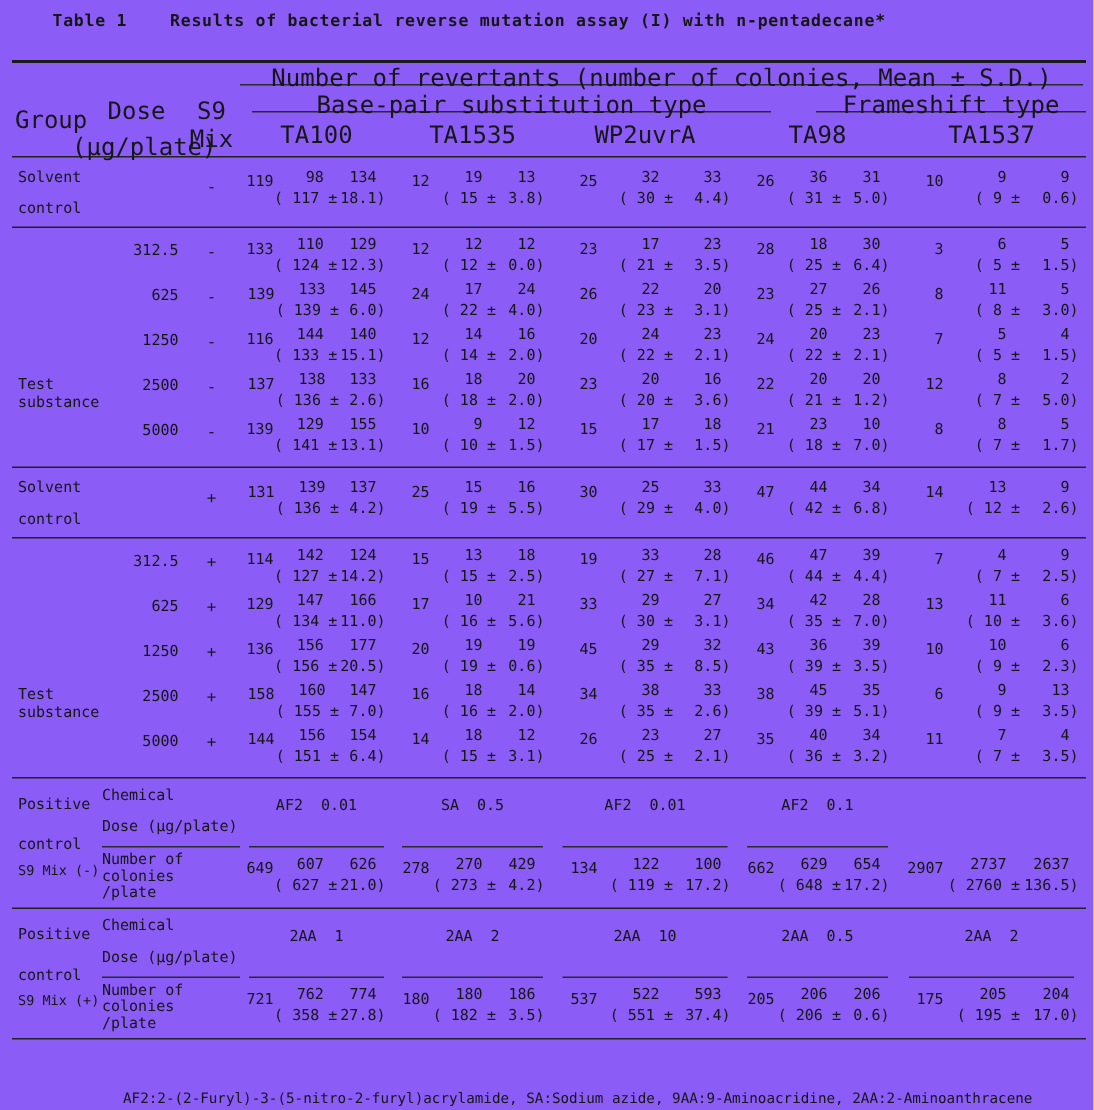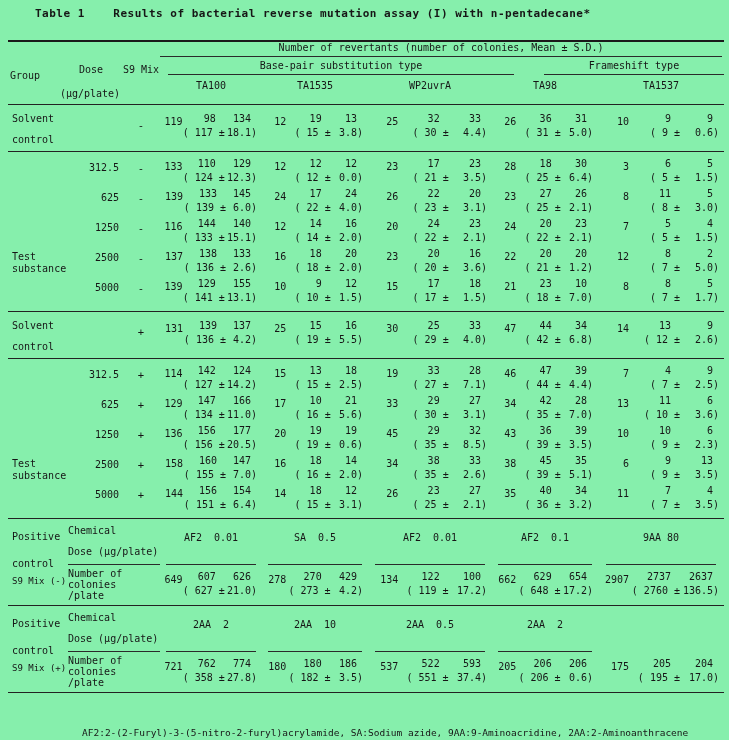--- a/index.html
+++ b/index.html
@@ -1,31 +1,31 @@
 <!DOCTYPE html>
 <html><head>
 <meta charset="utf-8">
 <style>
   html,body{margin:0;padding:0;background:#ffffff;}
   body{
     width:729px;height:740px;overflow:hidden;
     font-family:"DejaVu Sans Mono","Liberation Mono",monospace;
     color:#161616;
   }
-  .page{position:relative;width:729px;height:740px;background:#86efac;}
+  .page{position:relative;width:729px;height:740px;background:#8b5cf6;}
   .title{
     position:absolute;left:35px;top:7px;
     font-size:11px;font-weight:bold;letter-spacing:0.5px;white-space:pre;
   }
   .table{position:absolute;left:8px;top:40px;width:716px;}
   .rule-top{border-top:2.5px solid #1a1a1a;}
   .rule-mid{border-top:1.5px solid #222;}
 
   
-  .thead{position:relative;height:62px;font-size:10px;}
+  .thead{position:relative;height:62px;font-size:16px;}
   .h-rev{position:absolute;left:152px;right:2px;top:0;height:14px;text-align:center;border-bottom:1.2px solid #2a2a2a;}
   .h-bp{position:absolute;left:160px;width:346px;top:18px;height:14px;text-align:center;border-bottom:1.2px solid #2a2a2a;}
   .h-fs{position:absolute;left:536px;width:180px;top:18px;height:14px;text-align:center;border-bottom:1.2px solid #2a2a2a;}
   .h-strain{position:absolute;top:38px;text-align:center;}
   .h-s0{left:152px;width:102px;} .h-s1{left:254px;width:106px;}
   .h-s2{left:360px;width:124px;} .h-s3{left:484px;width:106px;}
   .h-s4{left:590px;width:126px;}
   .h-group{position:absolute;left:2px;top:28px;}
   .h-dose{position:absolute;left:52px;width:62px;top:22px;text-align:center;}
   .h-doseu{position:absolute;left:40px;width:84px;top:46px;text-align:center;}
@@ -595,21 +595,20 @@
           </div>
           <div class="row prowA">
             <div class="plabel">
               <div class="plabel-line">Chemical</div>
               <div class="plabel-line">Dose (μg/plate)</div>
             </div>
             <div class="chem">AF2  0.01</div>
             <div class="chem">SA  0.5</div>
             <div class="chem">AF2  0.01</div>
             <div class="chem">AF2  0.1</div>
-            <div class="chem">9AA 80</div>
           </div>
           <div class="row prowB">
             <div class="s9lab">S9 Mix (-)</div>
             <div class="clabel">
               <div class="clabel-line">Number of</div>
               <div class="clabel-line">colonies</div>
               <div class="clabel-line">/plate</div>
             </div>
             <div class="cell">
               <span class="v v1">649</span>
@@ -651,20 +650,21 @@
         <div class="psec">
           <div class="grp grp-pos">
             <div class="grp-line">Positive</div>
             <div class="grp-line">control</div>
           </div>
           <div class="row prowA">
             <div class="plabel">
               <div class="plabel-line">Chemical</div>
               <div class="plabel-line">Dose (μg/plate)</div>
             </div>
+            <div class="chem">2AA  1</div>
             <div class="chem">2AA  2</div>
             <div class="chem">2AA  10</div>
             <div class="chem">2AA  0.5</div>
             <div class="chem">2AA  2</div>
           </div>
           <div class="row prowB">
             <div class="s9lab">S9 Mix (+)</div>
             <div class="clabel">
               <div class="clabel-line">Number of</div>
               <div class="clabel-line">colonies</div>

